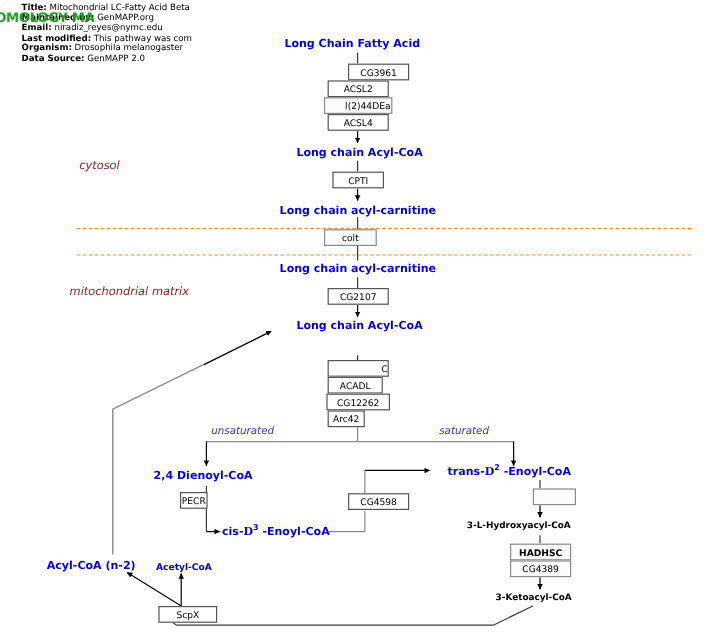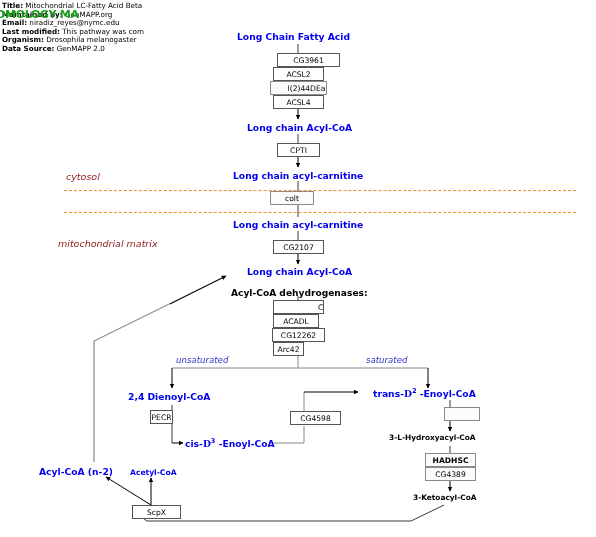--- a/index.html
+++ b/index.html
@@ -32,21 +32,21 @@
   .info {
     position: absolute;
     left: 2px;
     top: 2px;
     font-size: 7.2px;
     line-height: 8.6px;
     color: #000000;
     white-space: nowrap;
     z-index: 6;
   }
-  .info .row { height: 8.6px; }
+  .info .row { height: 8.6px; margin-left: 16px; }
   .info b { font-weight: bold; }
   .info .val { font-weight: normal; }
 
   .watermark {
     position: absolute;
     left: -4px;
     top: 8px;
     font-size: 11px;
     font-weight: bold;
     letter-spacing: -0.3px;
@@ -223,37 +223,36 @@
       <span class="val">Drosophila melanogaster</span>
     </div>
     <div class="row">
       <b>Data Source:</b>
       <span class="val">GenMAPP 2.0</span>
     </div>
   </div>
 
   <div class="watermark">OMOLOGY MA</div>
 
-  <div class="compartment" style="left:66px; top:133px;margin-top:38px;">cytosol</div>
+  <div class="compartment" style="left:66px; top:133px;">cytosol</div>
   <div class="compartment" style="left:58px; top:238px;">mitochondrial matrix</div>
 
   <div class="branch-label" style="left:176px; top:355px;">unsaturated</div>
   <div class="branch-label" style="left:366px; top:355px;">saturated</div>
 
   <div class="meta" style="left:237px; top:31px;">Long Chain Fatty Acid</div>
 
   <div class="meta" style="left:247px; top:122px;">Long chain Acyl-CoA</div>
 
   <div class="meta" style="left:233px; top:170px;">Long chain acyl-carnitine</div>
 
   <div class="meta" style="left:233px; top:219px;">Long chain acyl-carnitine</div>
 
   <div class="meta" style="left:247px; top:266px;">Long chain Acyl-CoA</div>
 
-  <div class="meta hdr" style="left:231px; top:288px;">Acyl-CoA dehydrogenases:</div>
 
   <div class="meta" style="left:128px; top:391px;">2,4 Dienoyl-CoA</div>
 
   <div class="meta" style="left:185px; top:438px;">
     <span>cis-</span><span class="delta">D</span><span class="sup">3</span>
     <span>-Enoyl-CoA</span>
   </div>
 
   <div class="meta" style="left:373px; top:388px;">
     <span>trans-</span><span class="delta">D</span><span class="sup">2</span>
@@ -261,21 +260,21 @@
   </div>
 
   <div class="meta black" style="left:389px; top:433px;">3-L-Hydroxyacyl-CoA</div>
 
   <div class="meta black" style="left:413px; top:493px;">3-Ketoacyl-CoA</div>
 
   <div class="meta" style="left:39px; top:466px;">Acyl-CoA (n-2)</div>
 
   <div class="meta small" style="left:130px; top:468px;">Acetyl-CoA</div>
 
-  <div class="gene" style="left:277px; top:53px; width:63px;">CG3961</div>
+  <div class="gene" style="left:290px; top:53px; width:51px;">CG3961</div>
   <div class="gene" style="left:273px; top:67px; width:51px;">ACSL2</div>
   <div class="gene thick" style="left:270px; top:81px; width:57px;padding-left:16px;">l(2)44DEa</div>
   <div class="gene" style="left:273px; top:95px; width:51px;">ACSL4</div>
 
   <div class="gene" style="left:277px; top:143px; width:43px;">CPTI</div>
 
   <div class="gene thick" style="left:270px; top:191px; width:44px;">colt</div>
 
   <div class="gene" style="left:273px; top:240px; width:51px;">CG2107</div>
 

